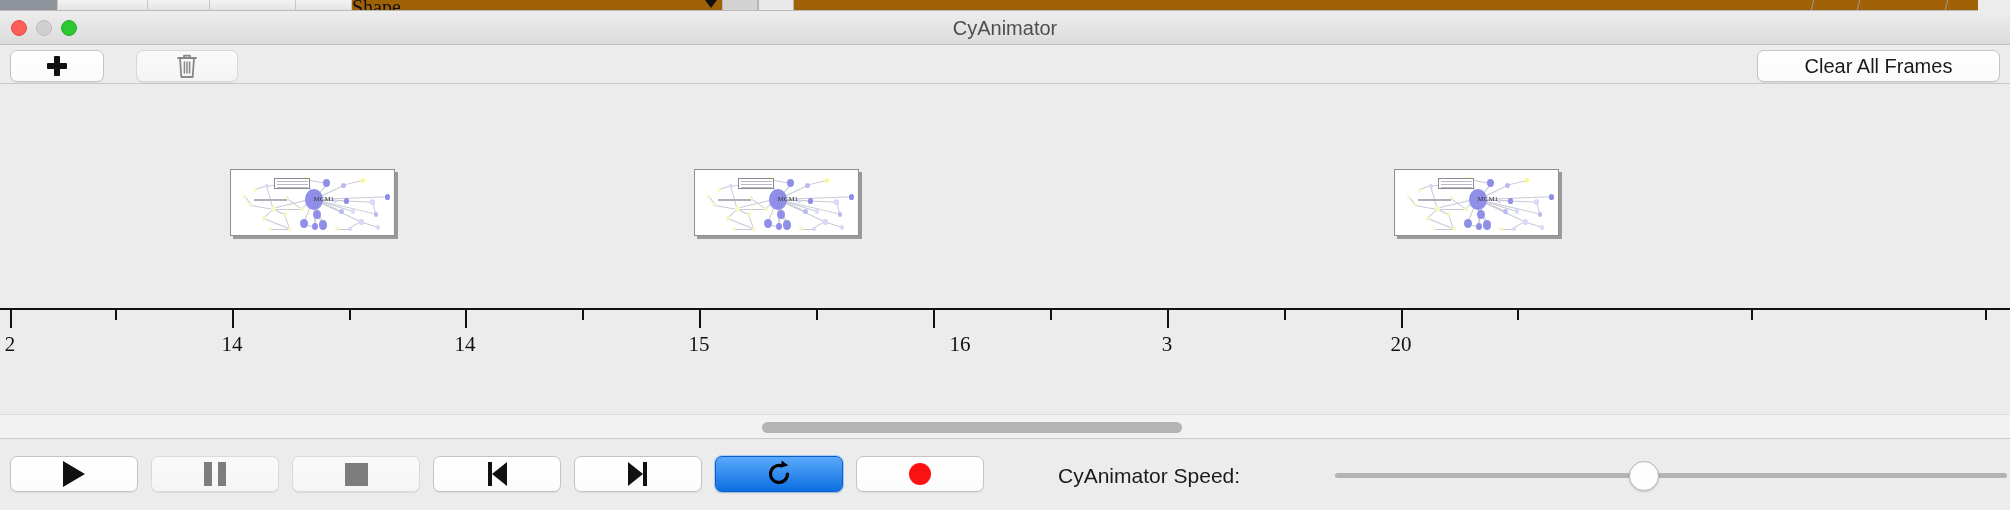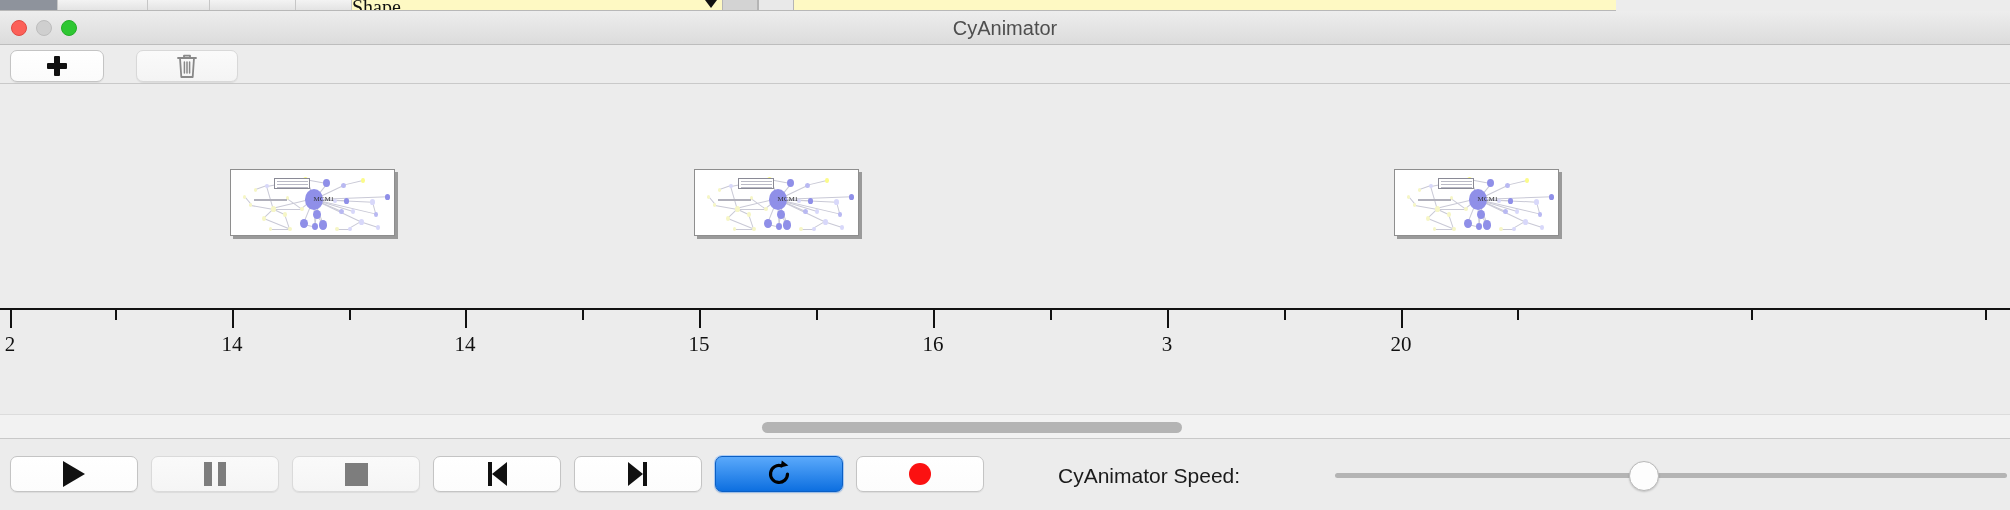--- a/index.html
+++ b/index.html
@@ -5,22 +5,22 @@
   * { box-sizing: border-box; margin: 0; padding: 0; }
   html, body {
     width: 2010px; height: 510px;
     font-family: "Liberation Sans", sans-serif;
     background: #ececec;
     overflow: hidden;
   }
 
   
   .bg-window {
-    position: absolute; left: 0; top: 0; width: 1616px; height: 11px;
-    background: #fef9c3;
+    position: absolute; left: 0; top: 0; width: 1978px; height: 11px;
+    background: #a16207;
     border-bottom: 1px solid #b8b8b8;
     overflow: hidden;
   }
   .bg-tab {
     position: absolute; top: 0; height: 11px;
     background: linear-gradient(#f3f3f3, #e2e2e2);
     border-right: 1px solid #c6c6c6;
   }
   .bg-tab.sel { background: #8e939c; }
   .bg-text {
@@ -246,20 +246,21 @@
     <span class="plus-icon"></span>
   </div>
   <div class="btn dim" id="del-frame-button">
     <svg width="24" height="26" viewBox="0 0 24 26">
       <path d="M3 5 H21" stroke="#888" stroke-width="1.8" fill="none" stroke-linecap="round"></path>
       <path d="M9 5 V2.6 H15 V5" stroke="#888" stroke-width="1.8" fill="none" stroke-linejoin="round"></path>
       <path d="M5 5 L6.3 24 H17.7 L19 5" stroke="#888" stroke-width="1.8" fill="none" stroke-linejoin="round"></path>
       <path d="M9.4 9 V20 M12 9 V20 M14.6 9 V20" stroke="#888" stroke-width="1.5" fill="none" stroke-linecap="round"></path>
     </svg>
   </div>
+  <div class="btn" id="clear-all-button">Clear All Frames</div>
 </div>
 
 <div class="timeline">
 
   <div class="frame" id="frame-1" style="left: 230px; top: 85px; width: 165px; height: 67px;">
       <div class="frame-net">
         <div class="edge" style="left: 82.5px; top: 29.48px; width: 20.804px; transform: rotate(-50.6176deg); background: rgb(201, 201, 214);"></div>
         <div class="edge" style="left: 82.5px; top: 29.48px; width: 32.8642px; transform: rotate(-25.3487deg); background: rgb(201, 201, 214);"></div>
         <div class="edge" style="left: 82.5px; top: 29.48px; width: 21.4918px; transform: rotate(3.57467deg); background: rgb(201, 201, 214);"></div>
         <div class="edge" style="left: 82.5px; top: 29.48px; width: 33.0272px; transform: rotate(2.32528deg); background: rgb(201, 201, 214);"></div>
@@ -505,21 +506,21 @@
   <div id="axis-ticks">
       <div class="tick major" style="left: 10px;"></div>
       <div class="tick-label" style="left: 10px;">2</div>
       <div class="tick major" style="left: 232px;"></div>
       <div class="tick-label" style="left: 232px;">14</div>
       <div class="tick major" style="left: 465px;"></div>
       <div class="tick-label" style="left: 465px;">14</div>
       <div class="tick major" style="left: 699px;"></div>
       <div class="tick-label" style="left: 699px;">15</div>
       <div class="tick major" style="left: 933px;"></div>
-      <div class="tick-label" style="left: 933px;">16</div>
+      <div class="tick-label" style="left: 960px;">16</div>
       <div class="tick major" style="left: 1167px;"></div>
       <div class="tick-label" style="left: 1167px;">3</div>
       <div class="tick major" style="left: 1401px;"></div>
       <div class="tick-label" style="left: 1401px;">20</div>
       <div class="tick minor" style="left: 115px;"></div>
       <div class="tick minor" style="left: 349px;"></div>
       <div class="tick minor" style="left: 582px;"></div>
       <div class="tick minor" style="left: 816px;"></div>
       <div class="tick minor" style="left: 1050px;"></div>
       <div class="tick minor" style="left: 1284px;"></div>

